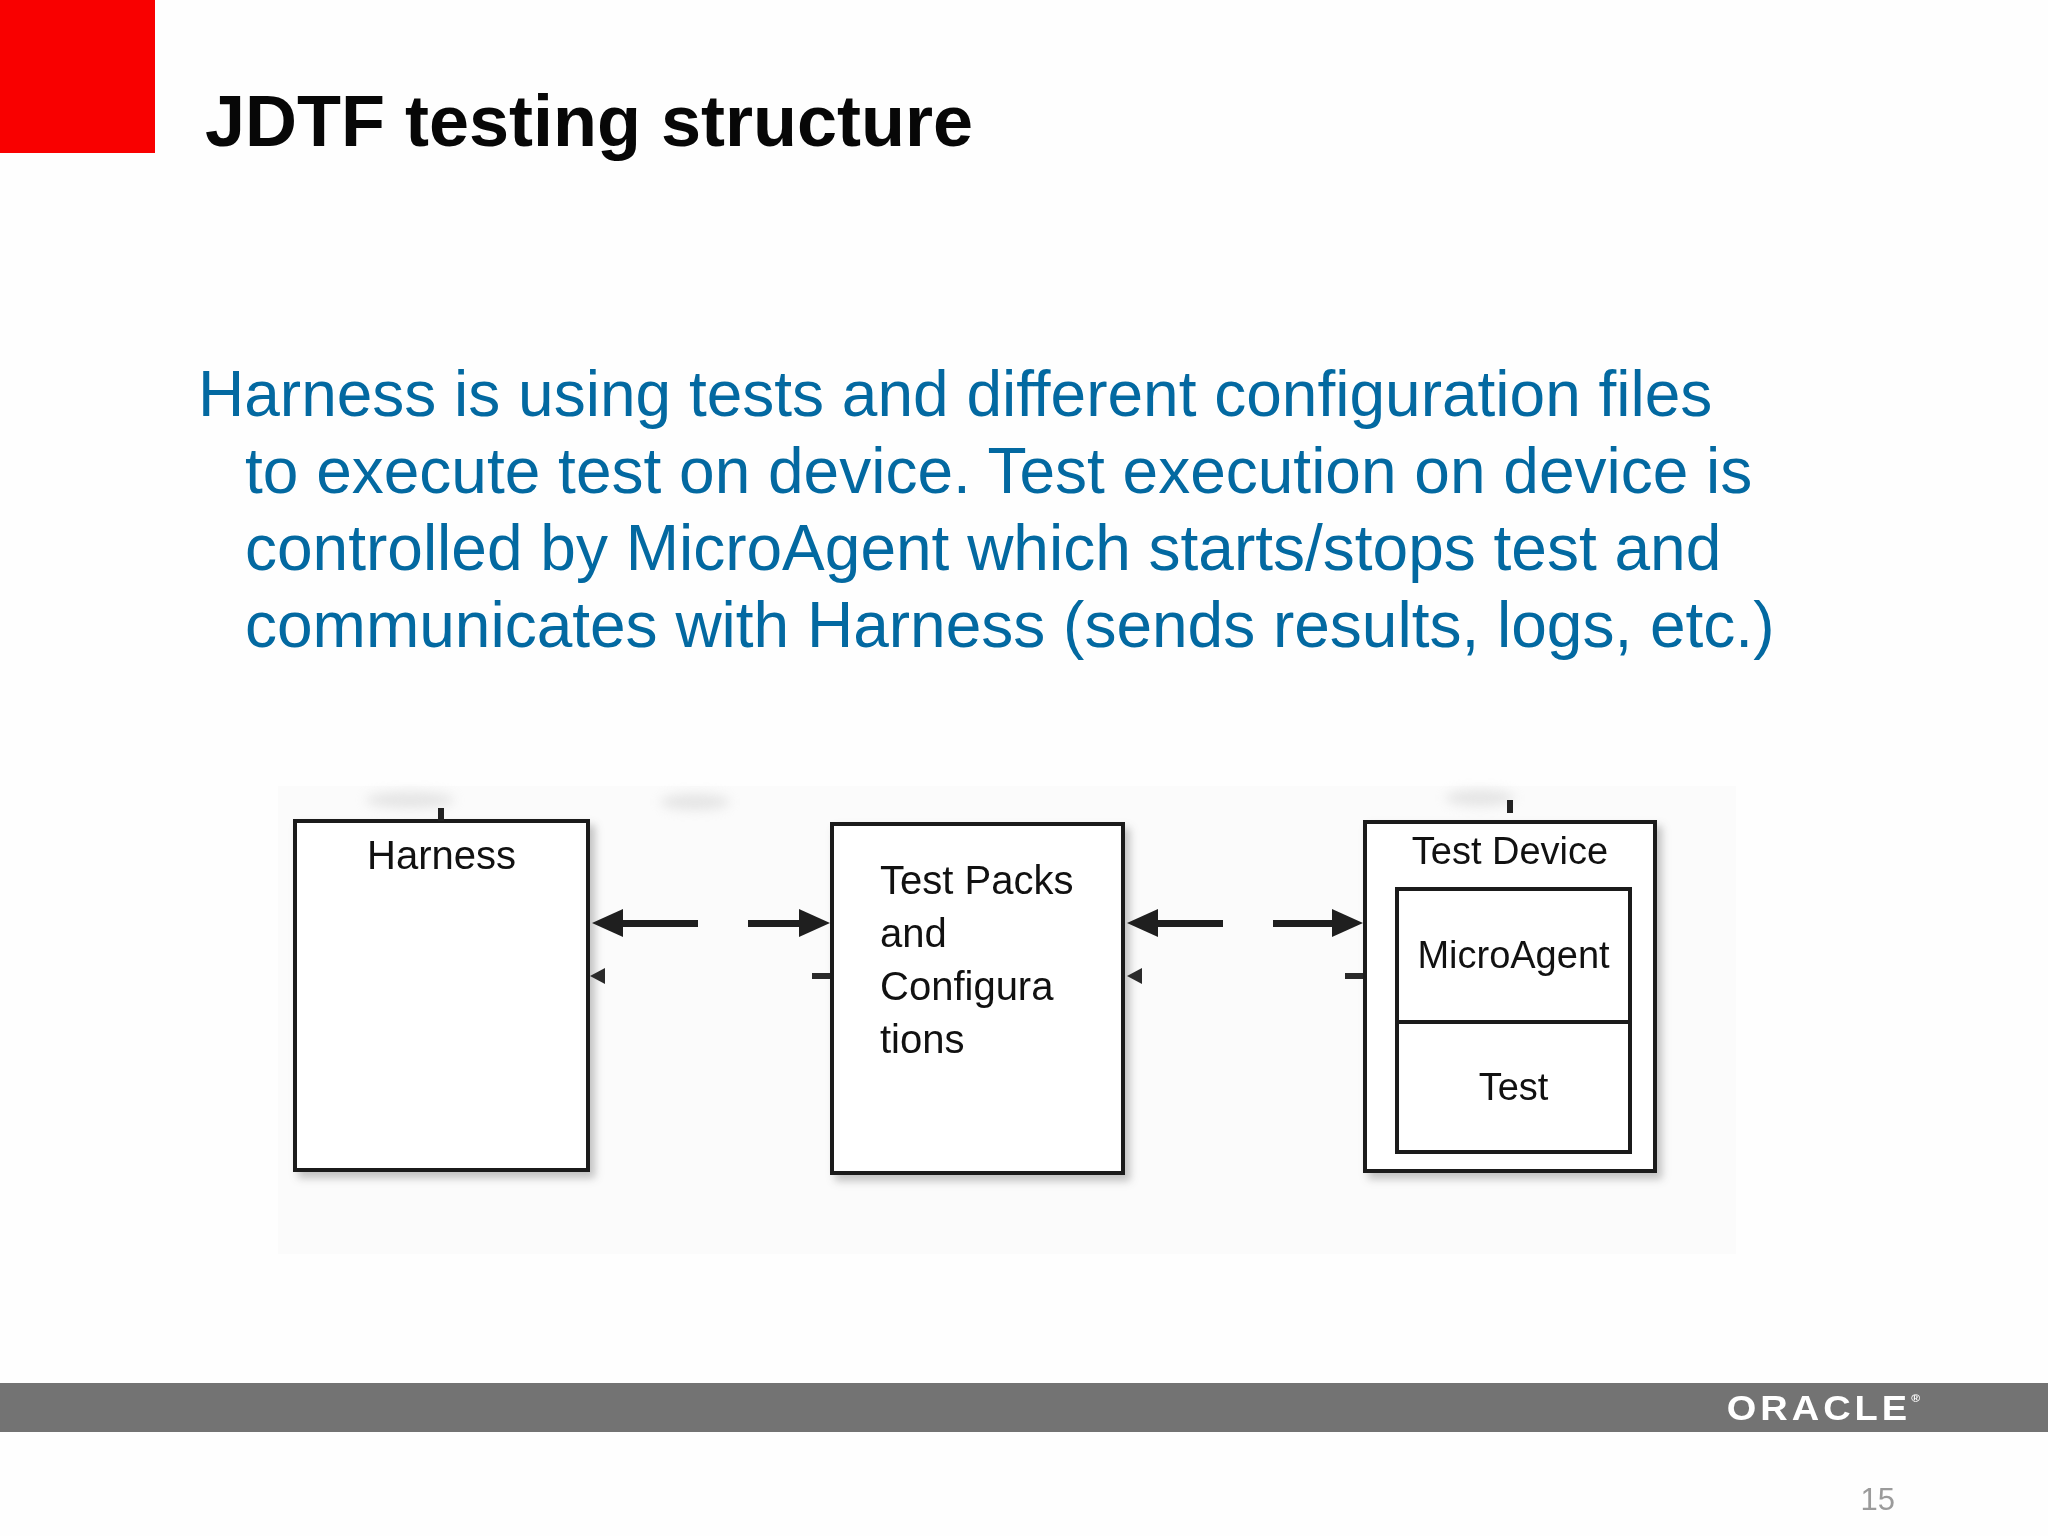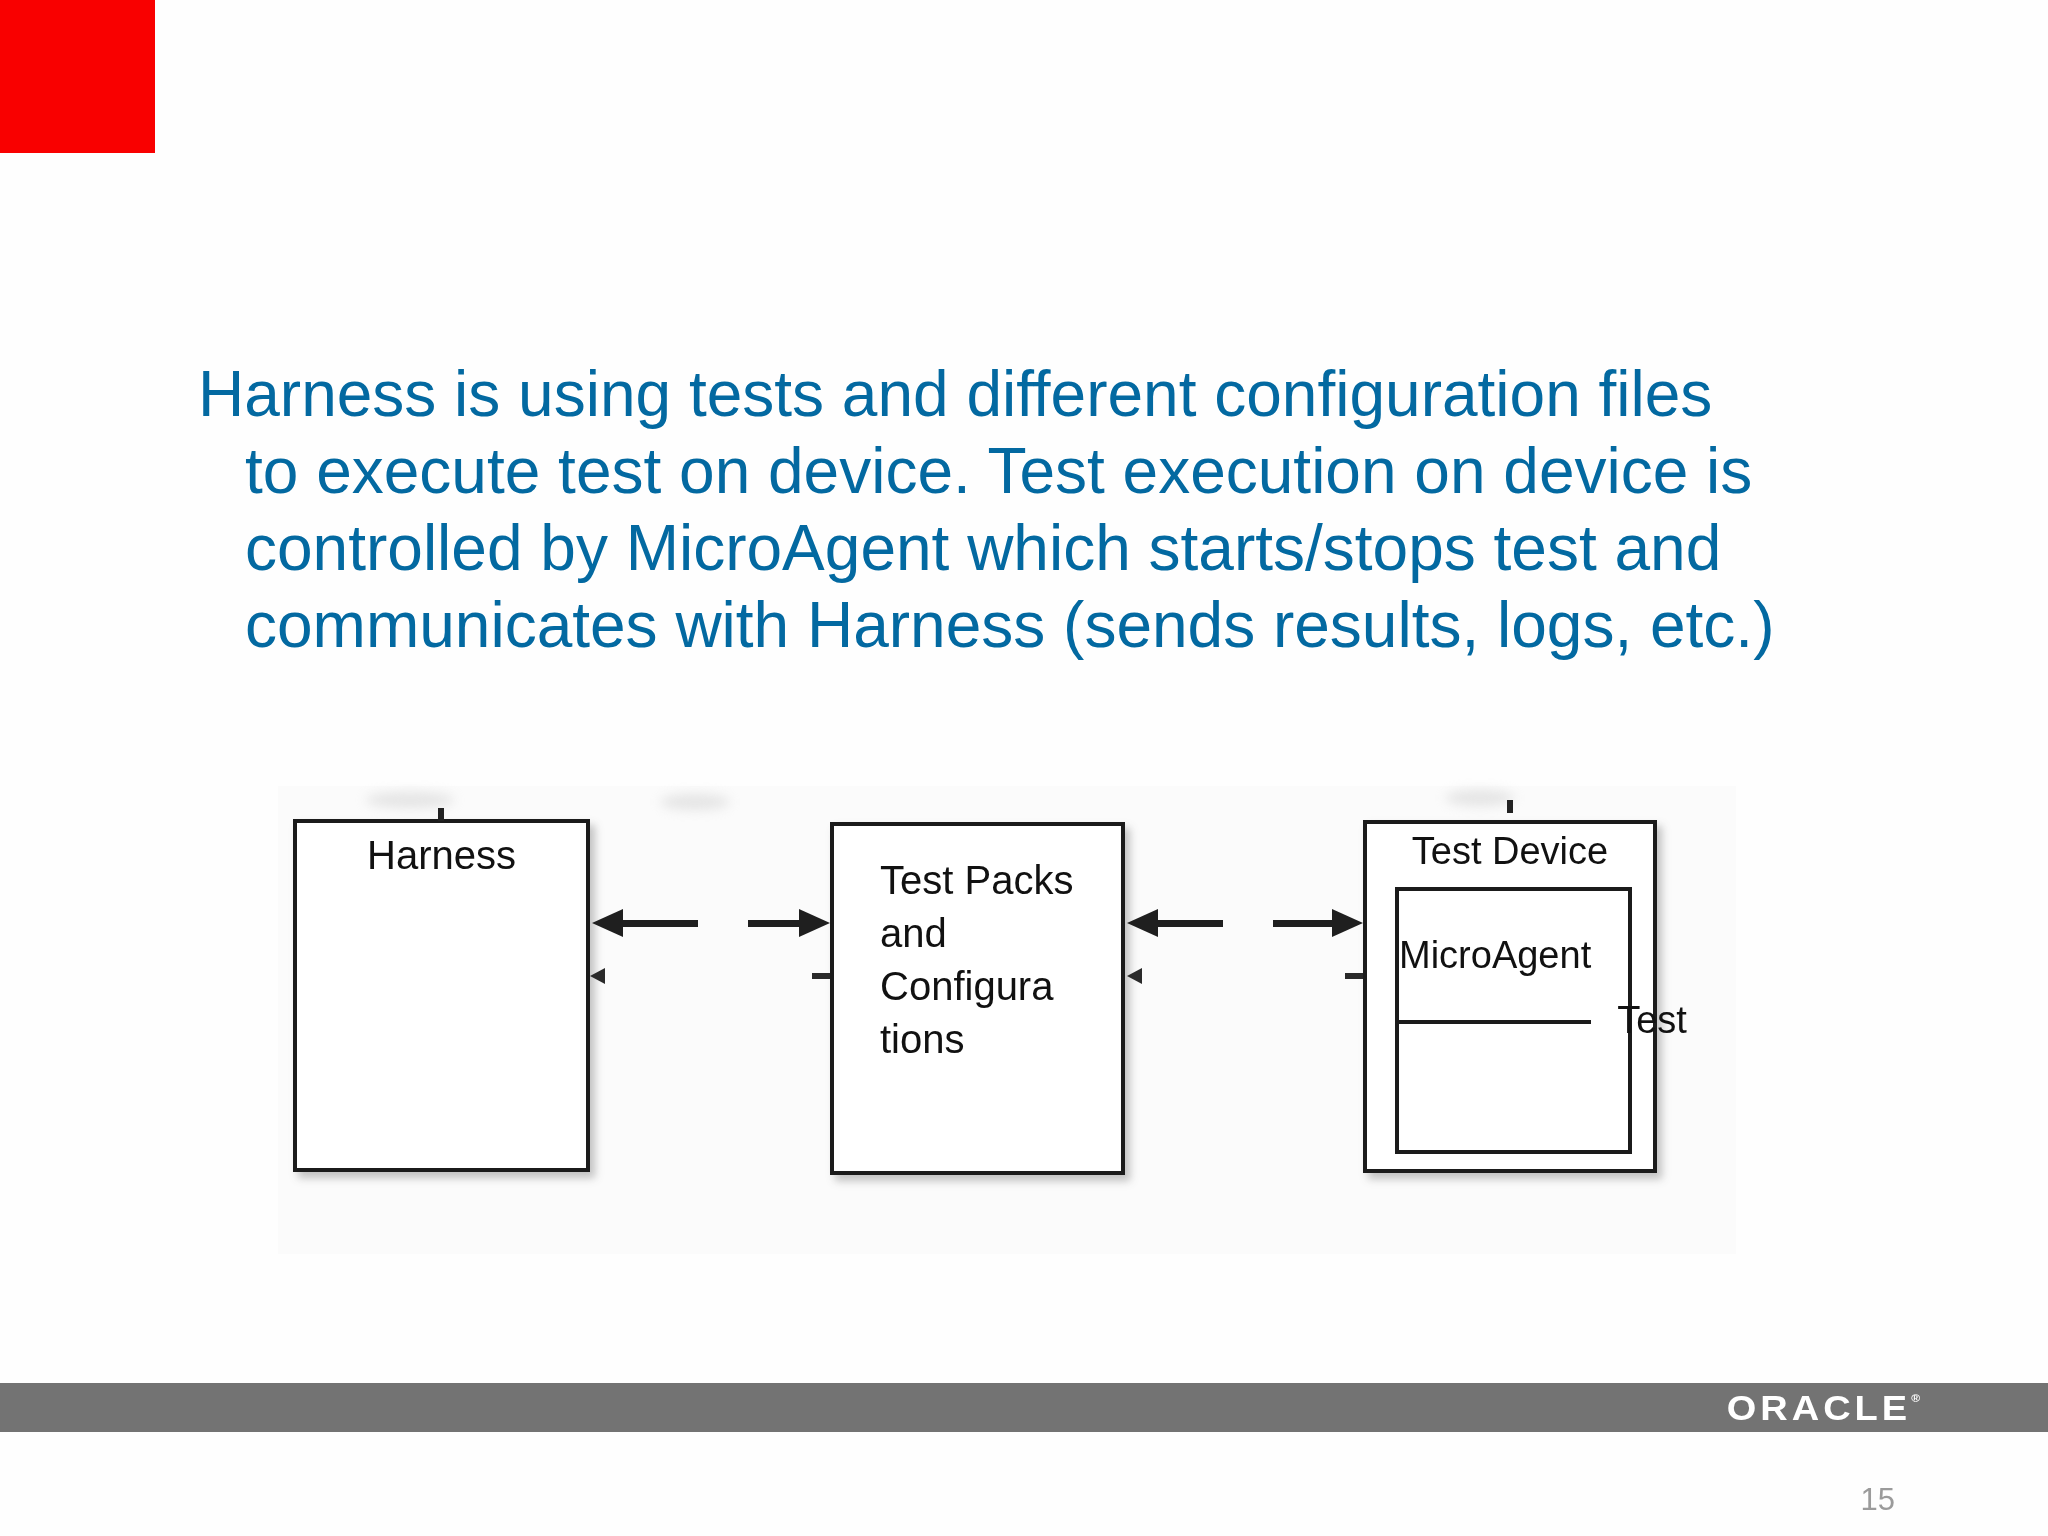--- a/index.html
+++ b/index.html
@@ -71,21 +71,21 @@
   }
   .box-device {
     left: 1363px; top: 820px; width: 294px; height: 353px;
     text-align: center;
   }
   .device-title { font-size: 38px; margin-top: 6px; }
   .device-inner {
     position: absolute; left: 28px; top: 63px;
     width: 237px; height: 267px;
     border: 4px solid #1b1b1b; box-sizing: border-box;
-    display: flex; flex-direction: row; gap: 26px;
+    display: flex; flex-direction: column;
   }
   .device-cell {
     display: flex; align-items: center; justify-content: center;
     font-size: 38px;
   }
   .cell-micro { height: 129px; border-bottom: 4px solid #1b1b1b; }
   .cell-test { flex: 1; }
 
   
   .shaft { position: absolute; height: 7px; background: #1f1f1f; top: 920px; }
@@ -122,20 +122,21 @@
     font-size: 31px; color: #9b9b9b;
   }
 </style>
 </head>
 <body>
 
 <div class="slide">
 
   <div class="red-square"></div>
 
+  <h1 class="title">JDTF testing structure</h1>
 
   <p class="body-text">Harness is using tests and different configuration files
 to execute test on device. Test execution on device is
 controlled by MicroAgent which starts/stops test and
 communicates with Harness (sends results, logs, etc.)</p>
 
   <div class="diagram">
     <div class="diagram-bg"></div>
 
     <div class="smudge" style="left:365px; top:792px;"></div>

